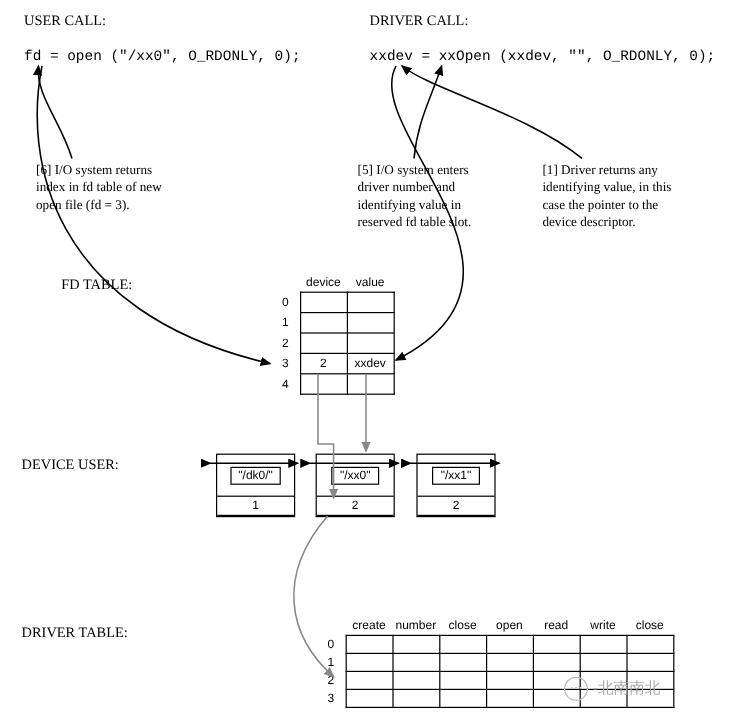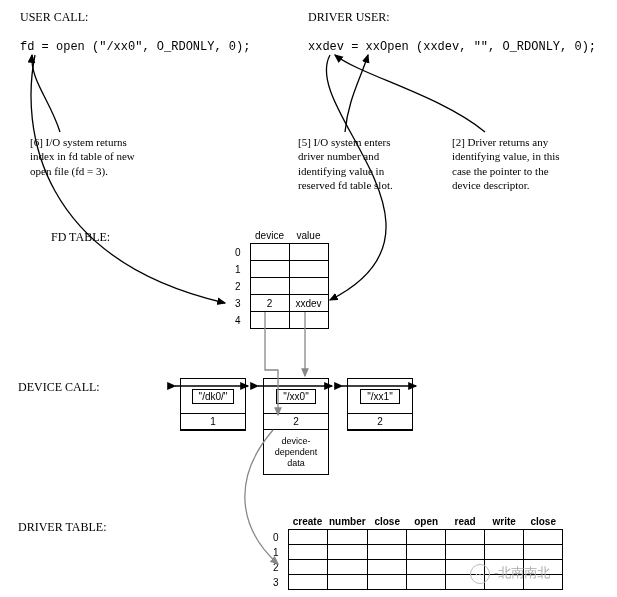--- a/index.html
+++ b/index.html
@@ -85,21 +85,21 @@
   .dev-box .data-row {
     font-size: 9px;
     padding: 6px 2px;
     line-height: 1.2;
   }
 
   
   .drv-table { position: absolute; left: 268px; top: 516px; }
   .drv-table table { border-collapse: collapse; }
   .drv-table th {
-    font-weight: bold;
+    font-weight: normal;
     font-size: 10px;
     padding: 0 2px 2px 2px;
     text-align: center;
   }
   .drv-table td {
     border: 1px solid #000;
     width: 38px;
     height: 14px;
     font-size: 10px;
     text-align: center;
@@ -137,31 +137,31 @@
     font-size: 11px;
     color: #bbb;
     margin-right: 4px;
     vertical-align: middle;
   }
 </style>
 </head>
 <body>
 
 <div class="label section-label" style="left:20px; top:10px;">USER CALL:</div>
-<div class="label section-label" style="left:308px; top:10px;">DRIVER USER:</div>
+<div class="label section-label" style="left:308px; top:10px;">DRIVER CALL:</div>
 
 <div class="label code" style="left:20px; top:40px;">fd = open ("/xx0", O_RDONLY, 0);</div>
 <div class="label code" style="left:308px; top:40px;">xxdev = xxOpen (xxdev, "", O_RDONLY, 0);</div>
 
 <div class="label note note-narrow" style="left:30px; top:135px;">[6] I/O system returns index in fd table of new open file (fd = 3).</div>
 <div class="label note" style="left:298px; top:135px;">[5] I/O system enters driver number and identifying value in reserved fd table slot.</div>
-<div class="label note" style="left:452px; top:135px;">[2] Driver returns any identifying value, in this case the pointer to the device descriptor.</div>
+<div class="label note" style="left:452px; top:135px;">[1] Driver returns any identifying value, in this case the pointer to the device descriptor.</div>
 
 <div class="label section-label" style="left:18px; top:230px;margin-left:33px;">FD TABLE:</div>
-<div class="label section-label" style="left:18px; top:380px;">DEVICE CALL:</div>
+<div class="label section-label" style="left:18px; top:380px;">DEVICE USER:</div>
 <div class="label section-label" style="left:18px; top:520px;">DRIVER TABLE:</div>
 
 <div class="fd-table">
   <table>
     <tbody>
         <tr>
       <th class="fd-rownum"></th>
       <th>device</th>
       <th>value</th>
     </tr>
@@ -199,23 +199,20 @@
       <span class="name-inner">"/dk0/"</span>
     </div>
   <div class="num-row">1</div>
 </div>
 
 <div class="dev-box" style="left:263px; top:378px;">
   <div class="name-row">
       <span class="name-inner">"/xx0"</span>
     </div>
   <div class="num-row">2</div>
-  <div class="data-row" style="white-space:pre-line;">device-
-dependent
-data</div>
 </div>
 
 <div class="dev-box" style="left:347px; top:378px;">
   <div class="name-row">
       <span class="name-inner">"/xx1"</span>
     </div>
   <div class="num-row">2</div>
 </div>
 
 <div class="drv-table">

